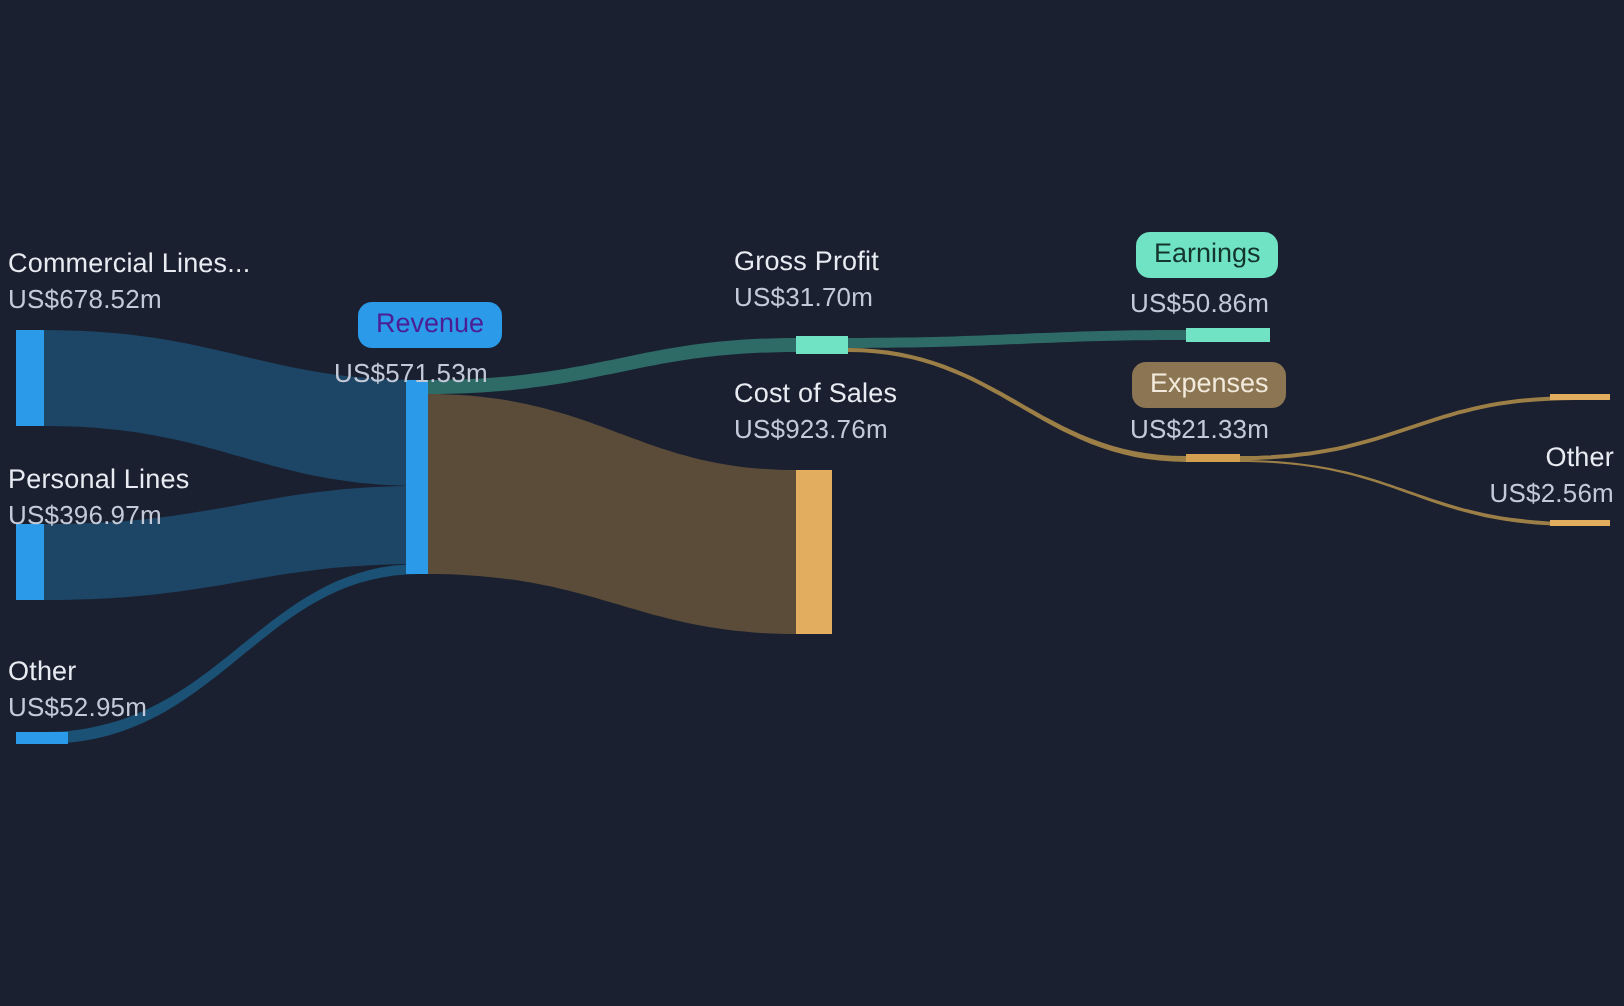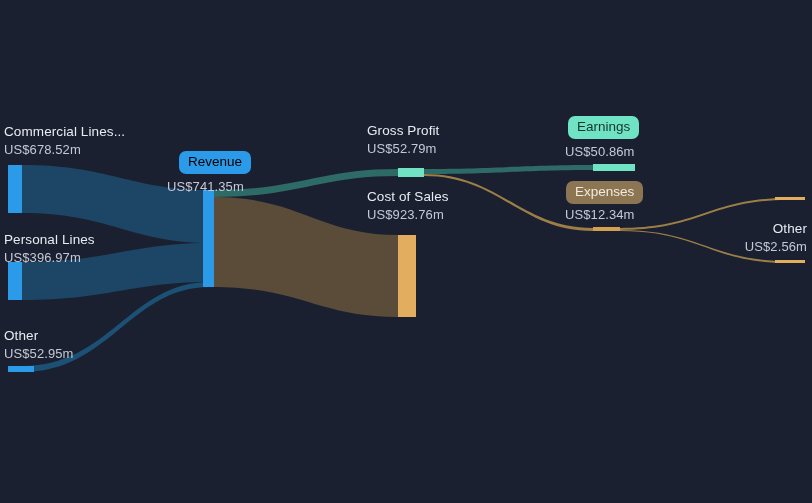--- a/index.html
+++ b/index.html
@@ -26,21 +26,21 @@
   .pill{
     position:absolute;
     border-radius:7px;
     padding:3px 9px 4px 9px;
     font-size:13.5px;
     line-height:16px;
     color:#1b2030;
     white-space:nowrap;
     font-weight:400;
   }
-  .pill.revenue{background:#2b9ae8;color:#000000;}
+  .pill.revenue{background:#2b9ae8;color:#4c1d95;}
   .pill.earnings{background:#6fe3c4;color:#14342c;}
   .pill.expenses{background:#8c7553;color:#f2eadc;}
 </style>
 </head>
 <body>
 
 <div id="sankey-root">
 
   <svg class="flows" viewBox="0 0 812 503" preserveAspectRatio="none" shape-rendering="geometricPrecision">
 
@@ -111,41 +111,41 @@
     <span class="val">US$396.97m</span>
   </div>
 
   <div class="label" style="left:4px;top:328px;">
     <span class="name">Other</span>
     <span class="val">US$52.95m</span>
   </div>
 
   <div class="pill revenue" style="left:179px;top:151px;">Revenue</div>
   <div class="label" style="left:167px;top:179px;">
-    <span class="val" style="margin-top:0;">US$741.35m</span>
+    <span class="val" style="margin-top:0;">US$571.53m</span>
   </div>
 
   <div class="label" style="left:367px;top:123px;">
     <span class="name">Gross Profit</span>
-    <span class="val">US$52.79m</span>
+    <span class="val">US$31.70m</span>
   </div>
 
   <div class="label" style="left:367px;top:189px;">
     <span class="name">Cost of Sales</span>
     <span class="val">US$923.76m</span>
   </div>
 
   <div class="pill earnings" style="left:568px;top:116px;text-align:right;">Earnings</div>
   <div class="label" style="left:565px;top:144px;">
     <span class="val" style="margin-top:0;">US$50.86m</span>
   </div>
 
   <div class="pill expenses" style="left:566px;top:181px;">Expenses</div>
   <div class="label" style="left:565px;top:207px;">
-    <span class="val" style="margin-top:0;">US$12.34m</span>
+    <span class="val" style="margin-top:0;">US$21.33m</span>
   </div>
 
   <div class="label right" style="right:5px;top:158px;">
   </div>
 
   <div class="label right" style="right:5px;top:221px;">
     <span class="name">Other</span>
     <span class="val">US$2.56m</span>
   </div>
 

